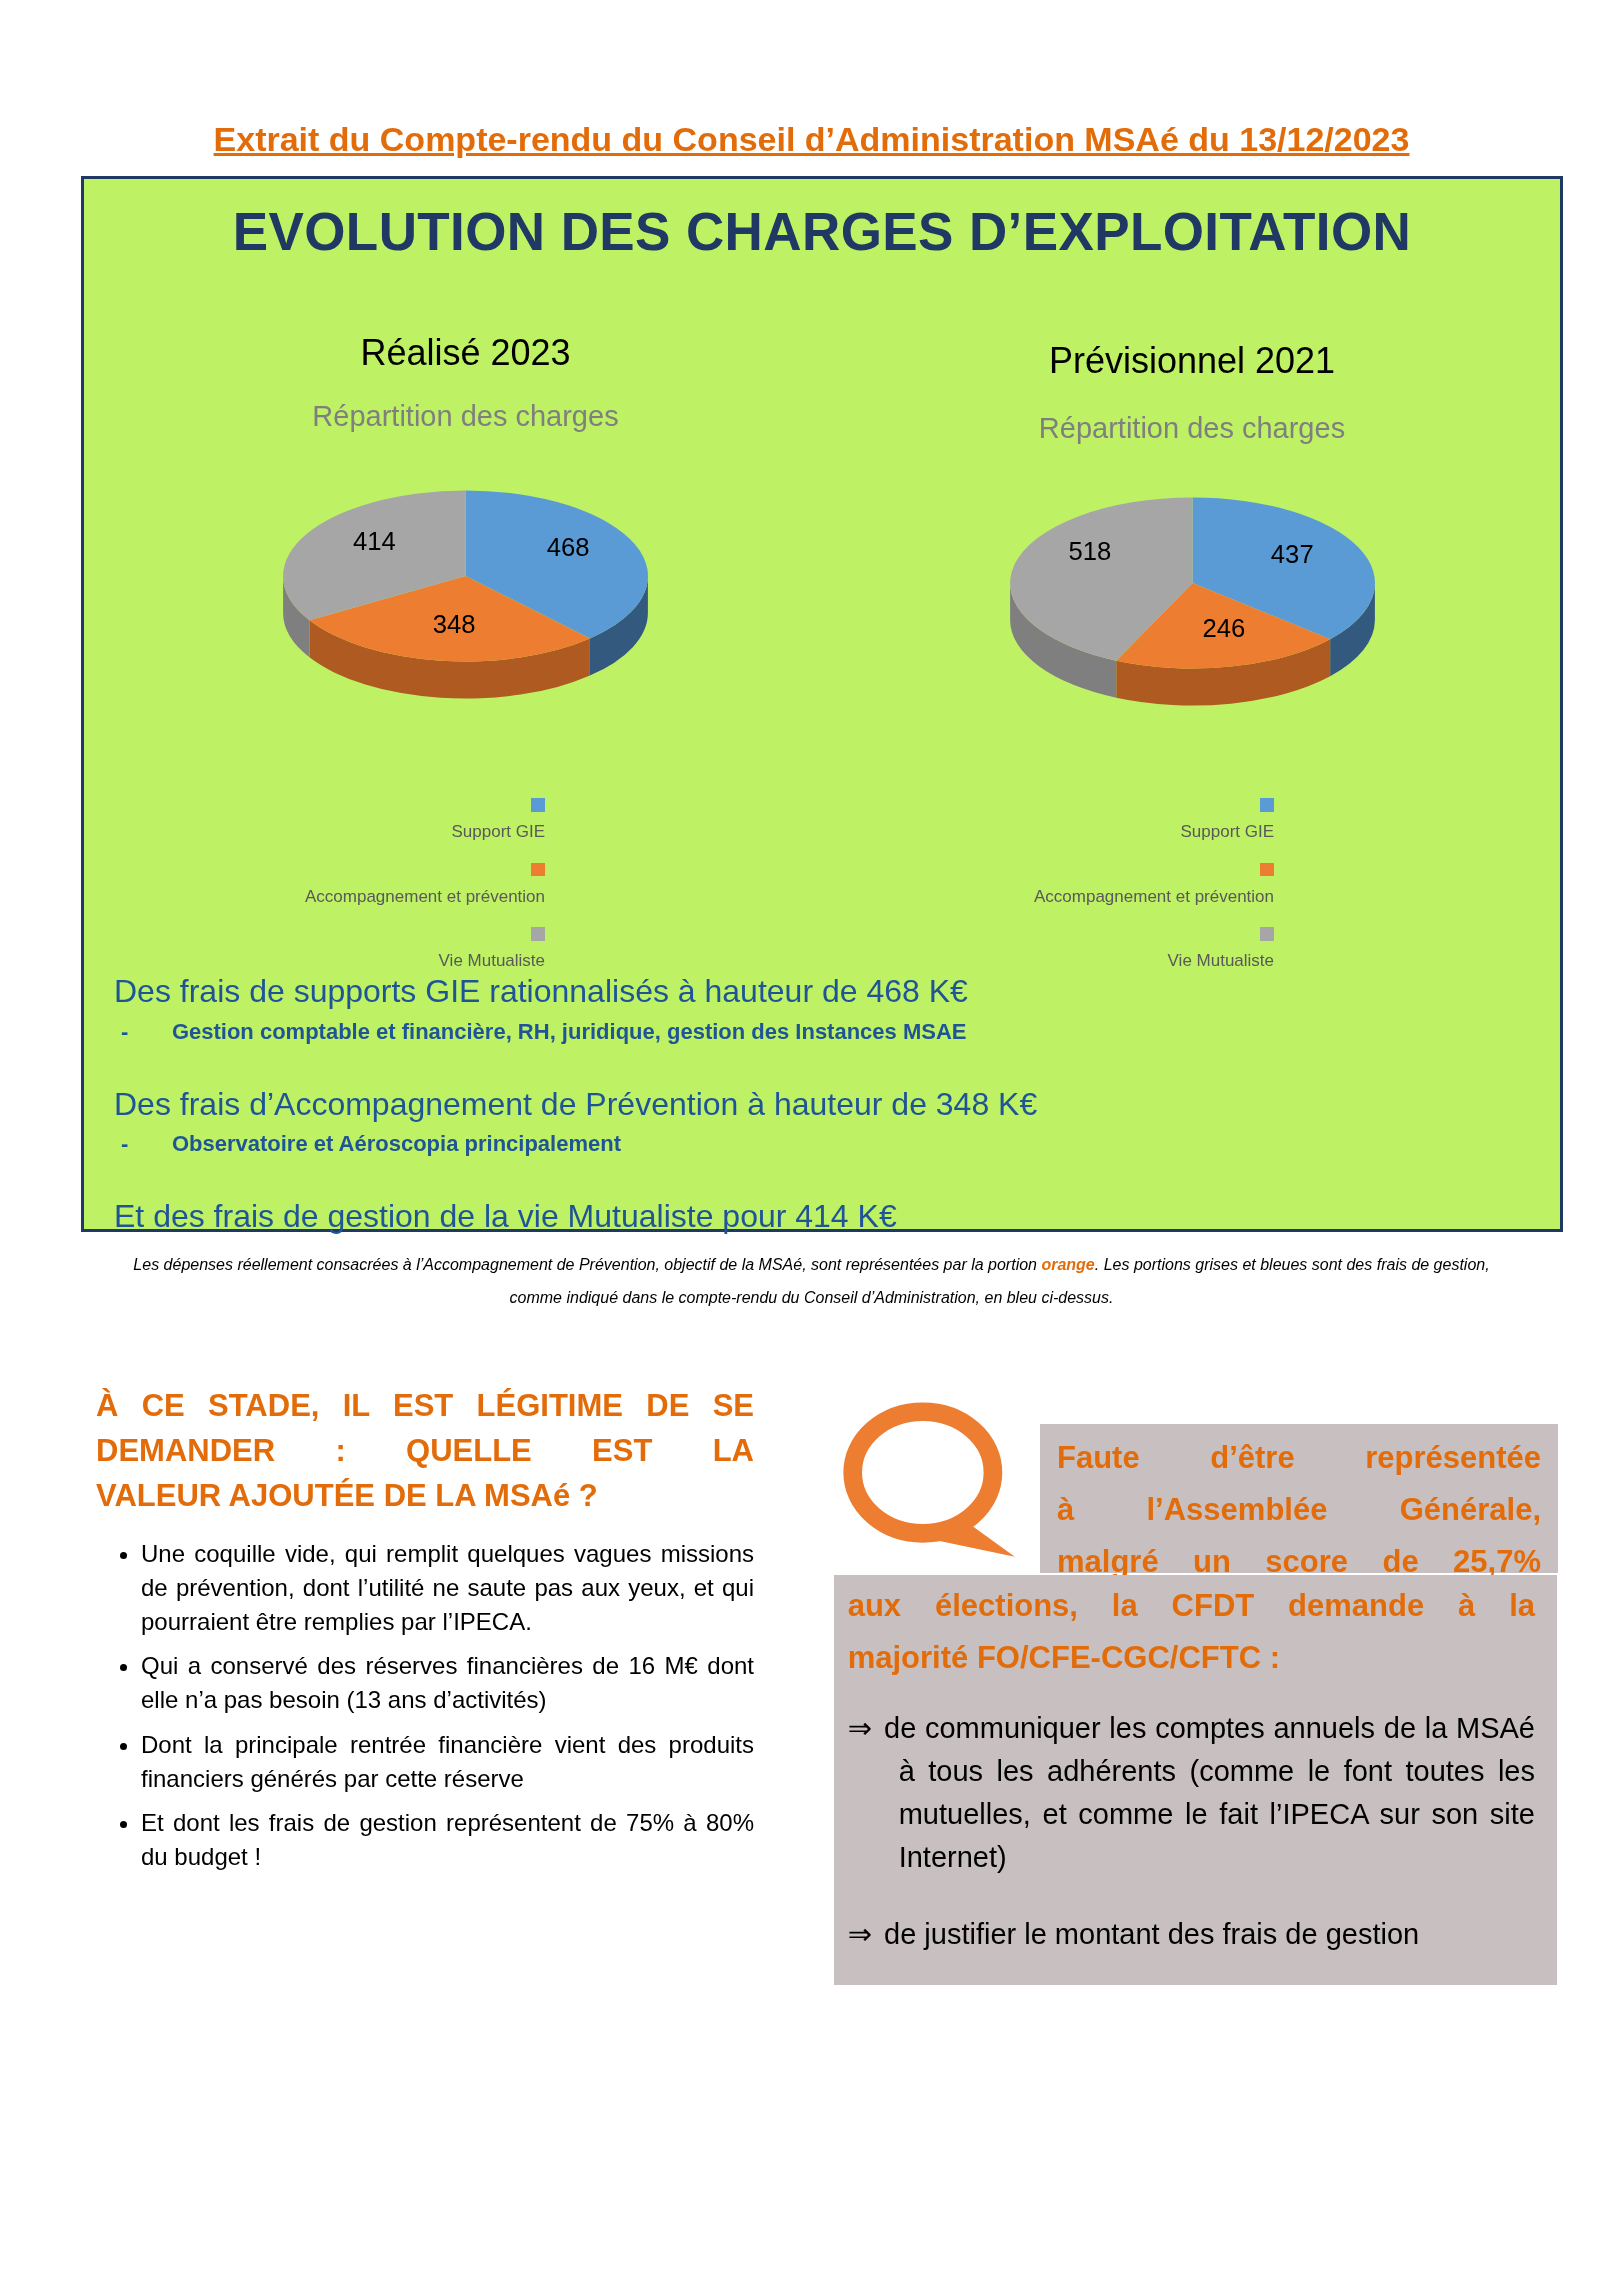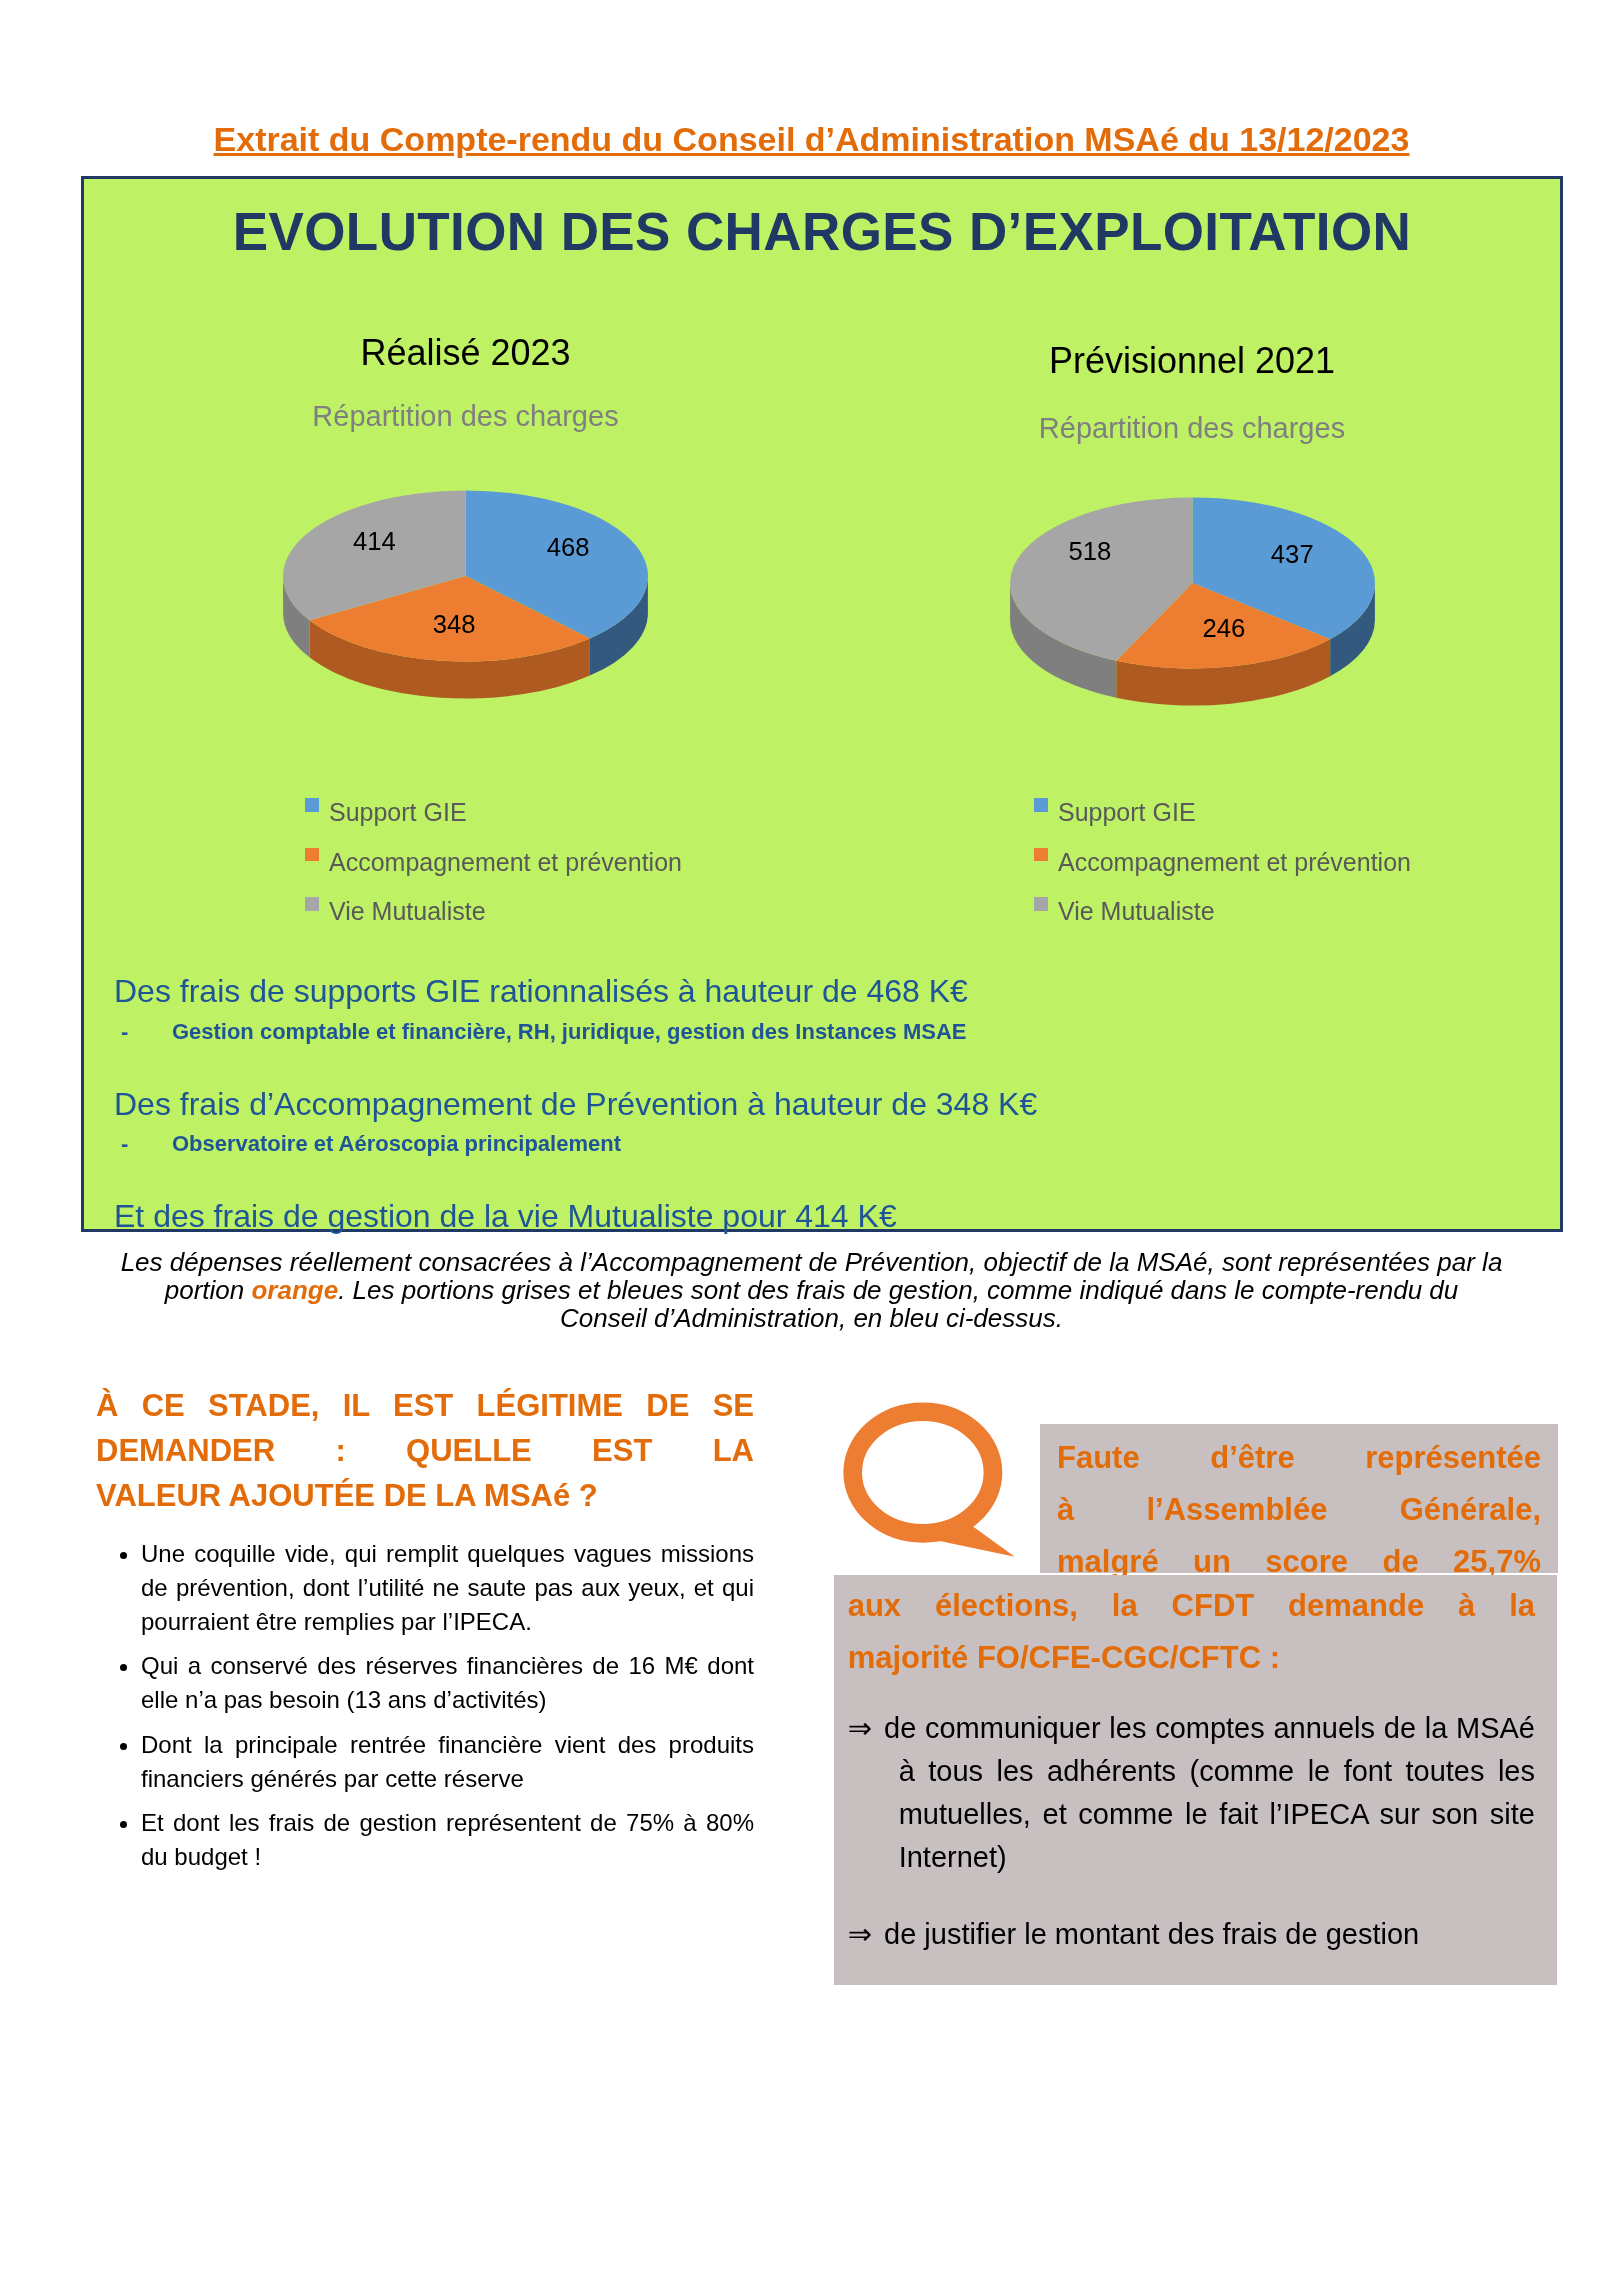--- a/index.html
+++ b/index.html
@@ -32,35 +32,35 @@
   .fill-orange{fill:#ED7D31;}
   .fill-gray{fill:#A6A6A6;}
   .wall-blue{fill:#33597F;}
   .wall-orange{fill:#AE5A21;}
   .wall-gray{fill:#7F7F7F;}
   .pie-label{fill:#000;font-size:18px;font-family:"Liberation Sans",sans-serif;}
 
   .legend{position:absolute;display:flex;flex-direction:column;gap:20.6px;}
   .lg1{top:619px;left:221px;}
   .lg2{top:619px;left:950px;}
-  .legend-item{display:flex;align-items:flex-start;gap:10.3px;font-size:25px;color:#595959;}
+  .legend-item{display:flex;align-items:flex-end;gap:10.3px;font-size:17px;color:#595959;flex-direction:column;}
   .sq{width:13.7px;height:13.7px;flex:none;}
   .sq-blue{background:#5B9BD5;}
   .sq-orange{background:#ED7D31;}
   .sq-gray{background:#A6A6A6;}
 
   .statements{position:absolute;left:30px;top:754px;width:1414px;}
   .statement{margin-bottom:41px;margin-top:40px;}
   .stmt-main{font-size:32px;color:#1F5597;margin:0 0 8.6px 0;}
   .stmt-detail{display:flex;font-size:22px;font-weight:bold;color:#1F5597;padding-left:6.9px;}
   .stmt-detail .dash{width:51px;flex:none;}
 
   
   .note{position:absolute;left:120px;top:1248px;width:1383px;text-align:center;
-    font-style:italic;font-size:26px;line-height:28px;color:#000;}
+    font-style:italic;font-size:16px;line-height:33px;color:#000;}
   .note .hl{color:#E36C0A;font-weight:bold;}
 
   
   .left-col{position:absolute;left:96px;top:1383px;width:658px;}
   .lc-heading{color:#E36C0A;font-weight:bold;font-size:31px;line-height:45px;}
   .jl{text-align:justify;text-align-last:justify;}
   .lc-bullets{margin:19px 0 0 0;padding-left:45px;font-size:24px;line-height:34px;
     text-align:justify;}
   .lc-bullets li{margin-bottom:10.3px;}
 

